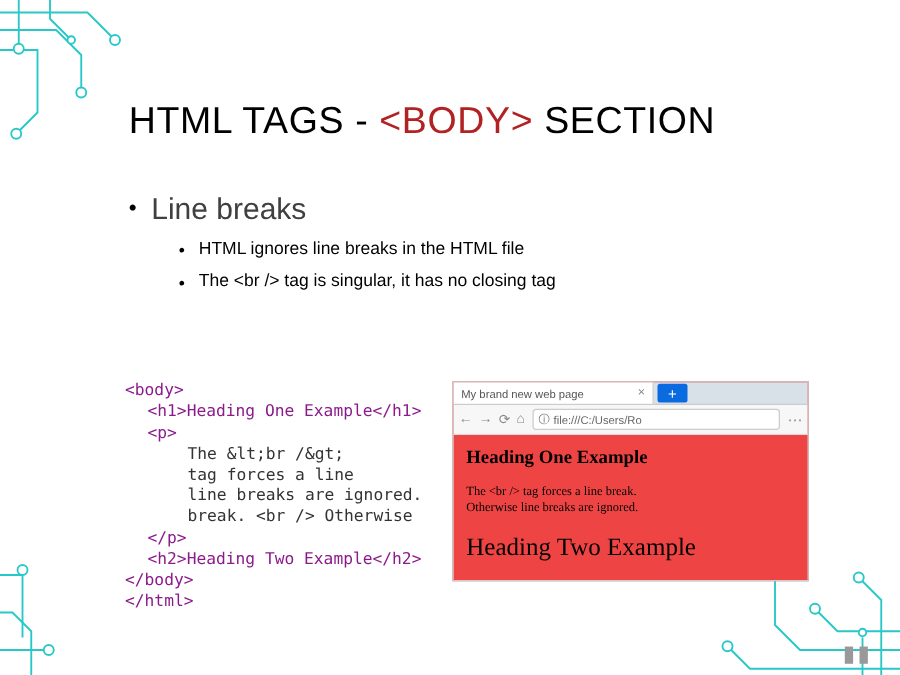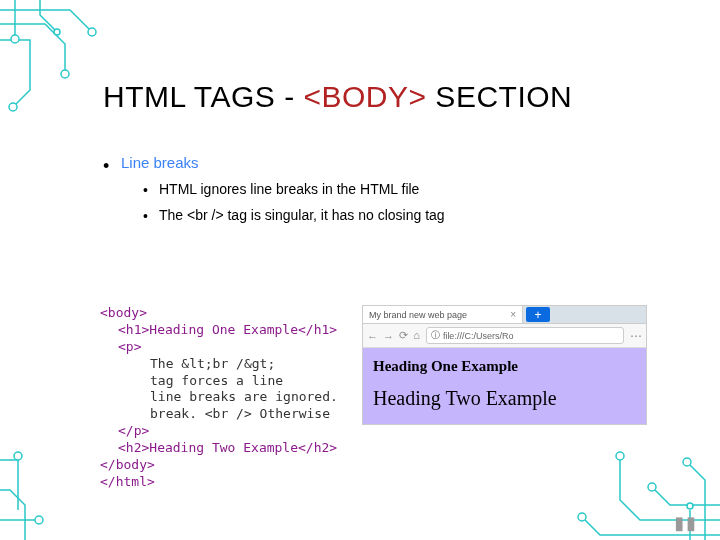--- a/index.html
+++ b/index.html
@@ -25,21 +25,21 @@
     color: #000;
     margin-bottom: 40px;
   }
   .title .red { color: #b22222; }
 
   .lvl1 { list-style: none; }
   .lvl1 > li { position: relative; padding-left: 18px; margin-bottom: 10px; }
   .lvl1 > li::before {
     content: "•"; position: absolute; left: 0; top: 2px; font-size: 18px; color: #000;
   }
-  .lvl1 > li > .txt { font-size: 15px; color: #3b82f6; }
+  .lvl1 > li > .txt { font-size: 24px; color: #404040; }
 
   .lvl2 { list-style: none; margin-top: 8px; padding-left: 22px; }
   .lvl2 > li { position: relative; padding-left: 16px; margin-bottom: 8px; }
   .lvl2 > li::before {
     content: "•"; position: absolute; left: 0; top: 2px; font-size: 14px; color: #000;
   }
   .lvl2 > li > .txt { font-size: 14px; color: #000; }
 
   .examples {
     position: absolute;
@@ -57,21 +57,21 @@
   }
   .codebox .tag { color: #8b1a8b; }
   .codebox .txt2 { color: #333; }
   .codebox pre { white-space: pre; }
   .ind1 { padding-left: 18px; }
   .ind2 { padding-left: 50px; }
 
   .browser {
     width: 285px;
     border: 1px solid #ccc;
-    background: #c4b5fd;
+    background: #ef4444;
     font-size: 10px;
   }
   .tabbar { display: flex; background: #d8e1e8; border-bottom: 1px solid #ccc; height: 18px; }
   .tab {
     background: #fff; border-right: 1px solid #ccc; padding: 2px 6px;
     display: flex; align-items: center; gap: 6px; font-size: 9px; color: #555;
     width: 160px;
   }
   .tab .x { margin-left: auto; color: #888; font-size: 10px; }
   .newtab {
@@ -191,18 +191,22 @@
         <span>⌂</span>
       </div>
       <div class="addr">
         <span>ⓘ</span>
         <span>file:///C:/Users/Ro</span>
       </div>
       <span class="dots">⋯</span>
     </div>
     <div class="page">
       <div class="h1r">Heading One Example</div>
+      <div class="pr">
+        <span>The &lt;br /&gt; tag forces a line break.</span><br>
+        <span>Otherwise line breaks are ignored.</span>
+      </div>
       <div class="h2r">Heading Two Example</div>
     </div>
   </div>
 </div>
 
 <div class="pausebtn">▮▮</div>
 
 </body></html>

